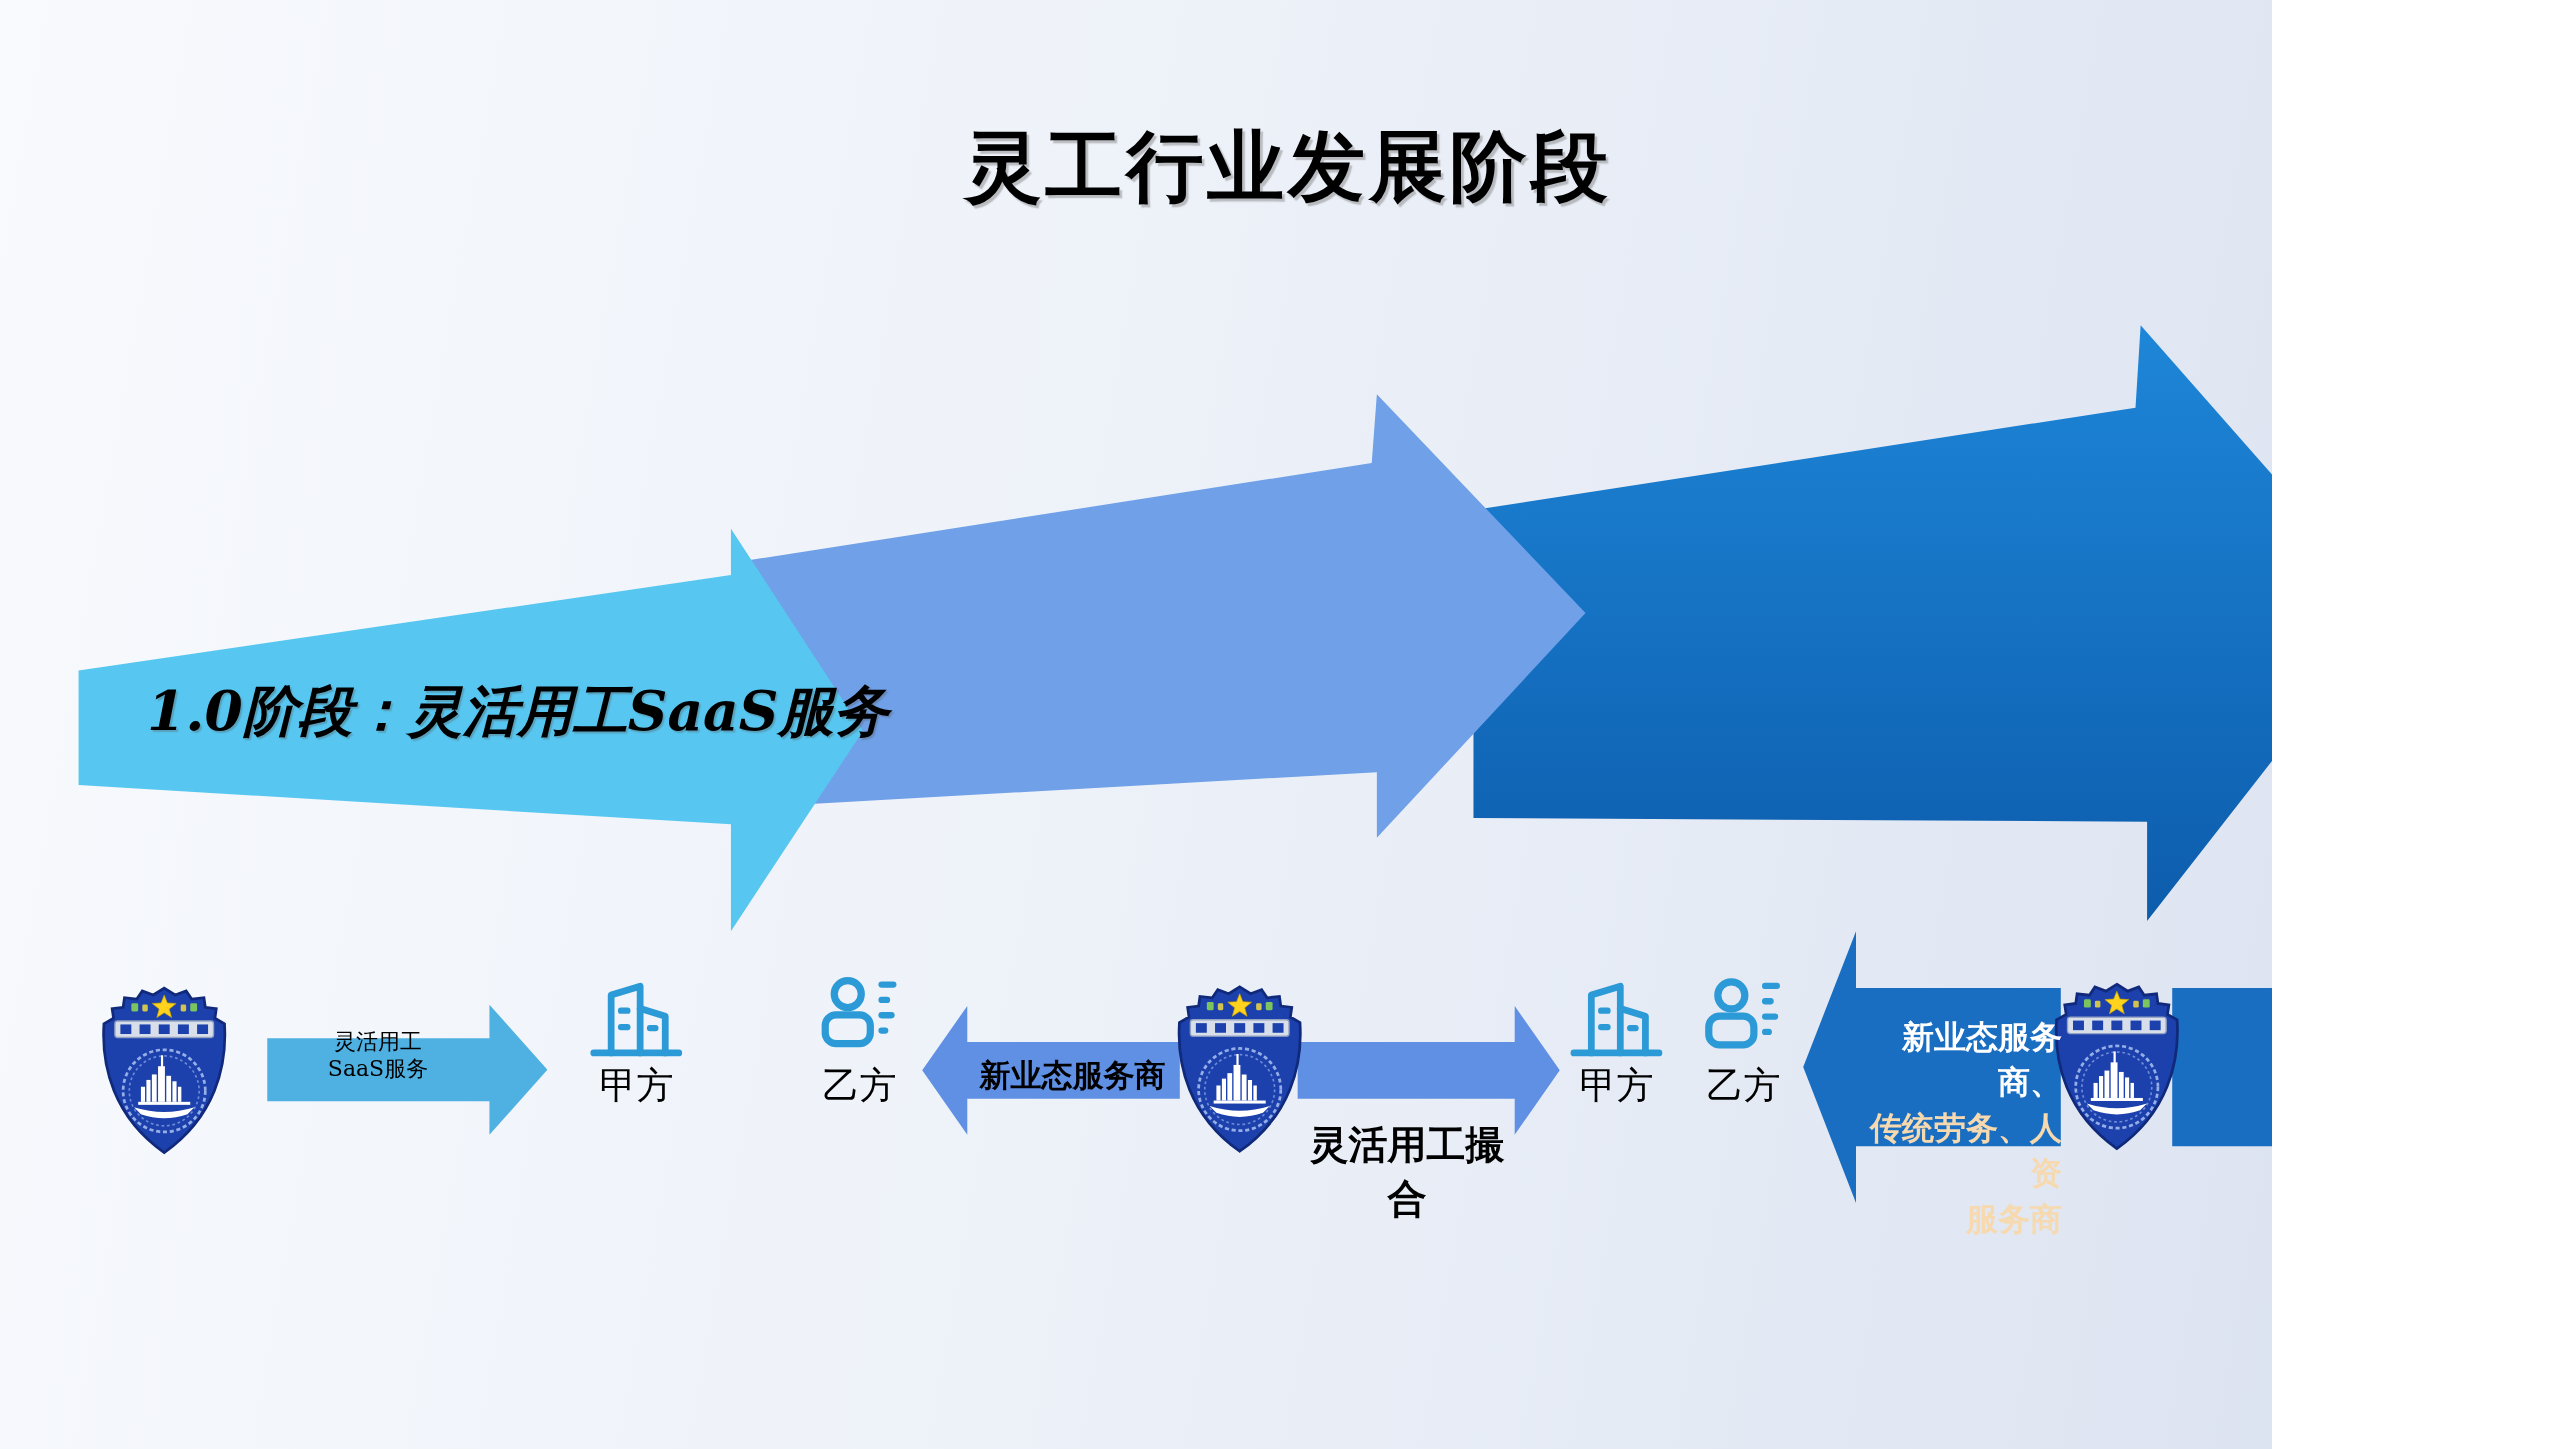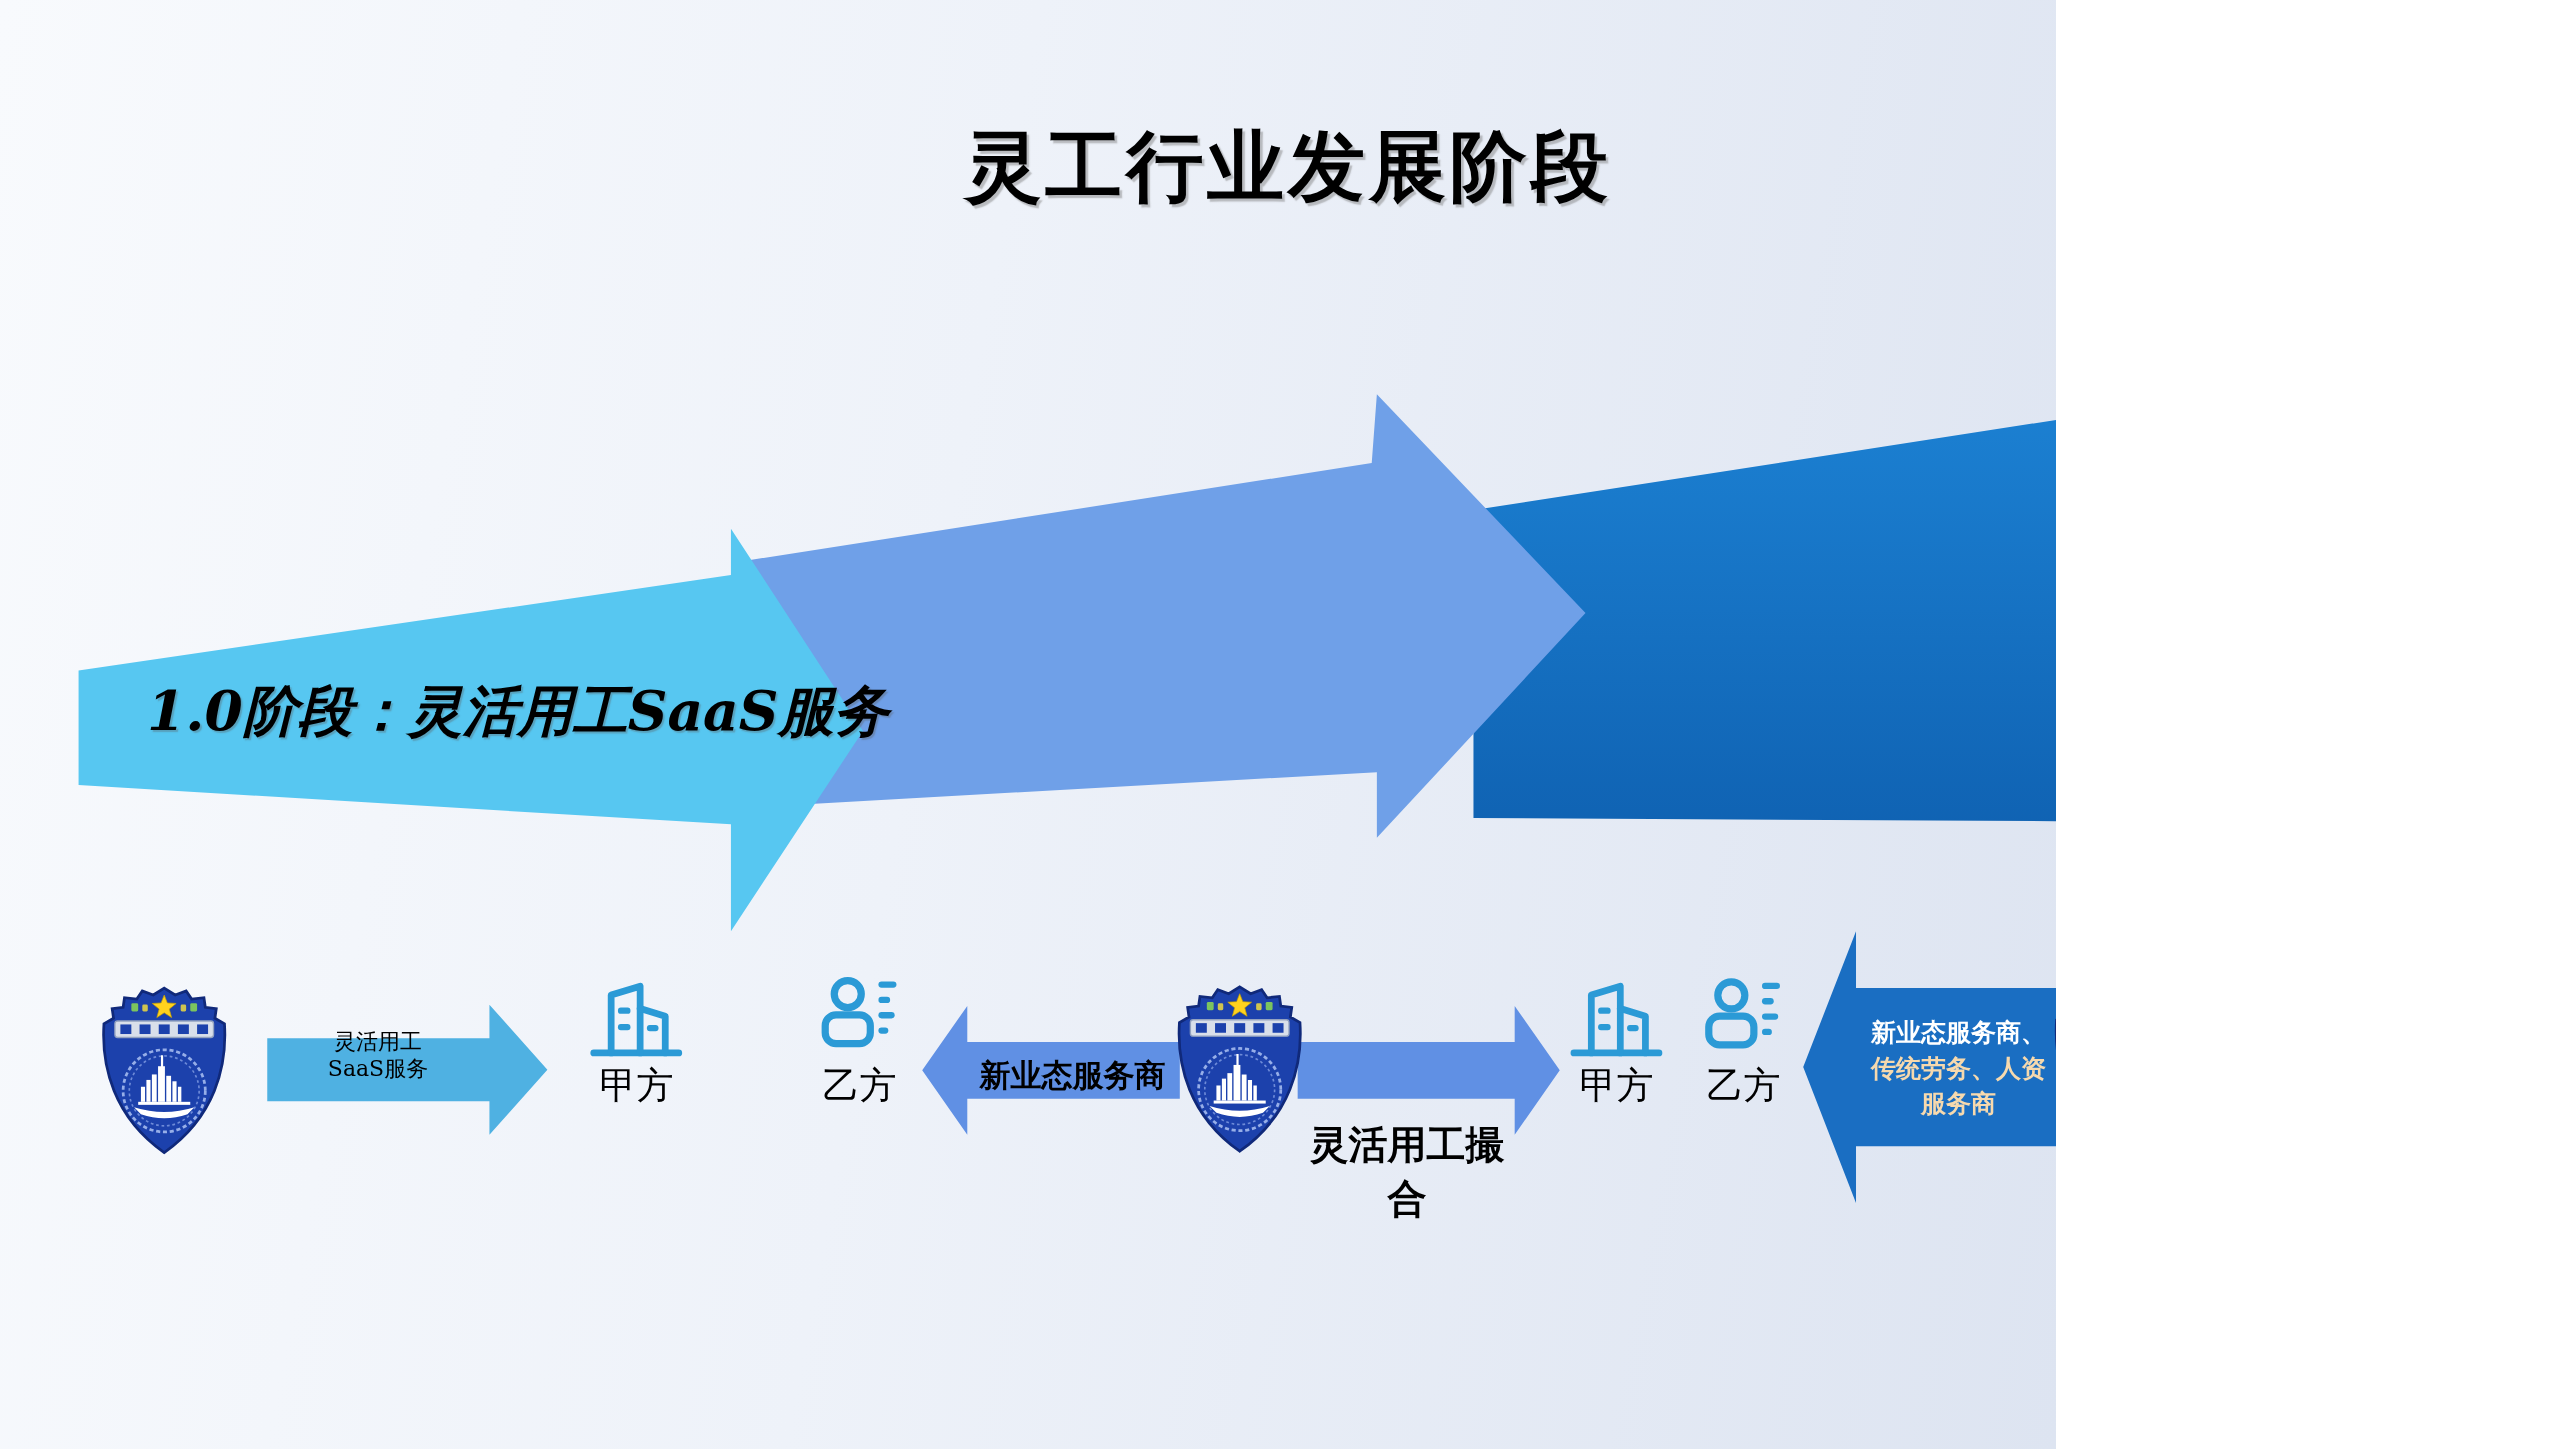--- a/index.html
+++ b/index.html
@@ -1,17 +1,17 @@
 <!DOCTYPE html>
 <html style="font-size:10.3px"><head>
 <meta charset="utf-8">
 <style>
   html,body{margin:0;padding:0;}
   #slide{
-    position:relative; width:2056px; height:1449px; overflow:hidden;
+    position:relative; width:2272px; height:1449px; overflow:hidden;
     background:linear-gradient(100deg,#F8FAFD 0%,#EEF2F9 45%,#DDE4F1 100%);
     font-family:"Liberation Sans",sans-serif;
   }
   .layer{position:absolute;left:0;top:0;width:2576px;height:1449px;}
   .abs{position:absolute;}
   .title{
     left:644px;top:116px;width:1288px;text-align:center;
     font-size:77px;font-weight:900;letter-spacing:3.9px;color:#000;
     text-shadow:2.6px 3.2px 1.3px rgba(120,120,120,.45);
   }
@@ -27,21 +27,21 @@
     font-family:"DejaVu Serif",serif;color:#000;text-align:center;
   }
   .f1{left:267px;top:1029px;width:222px;font-size:22px;line-height:1.22;font-weight:500;}
   .f2l{left:963px;top:1055px;width:219px;font-size:31px;font-weight:600;}
   .f2r{left:1296px;top:1118px;width:222px;font-size:39px;font-weight:600;}
   .party{
     font-family:Liberation Mono, monospace;font-size:37px;color:#000;
     width:103px;text-align:center;top:1061px;
   }
   .f3label{
-    width:207px;font-size:25px;line-height:1.42;text-align:center;
+    width:207px;font-size:32px;line-height:1.42;text-align:right;
     font-weight:bold;top:1015px;
   }
   .f3l{left:1855px;} .f3r{left:2172px;}
   .line-white{color:#FFFFFF;}
   .line-peach{color:#F6D9AE;}
 </style>
 </head>
 <body>
 
 <div id="slide">

